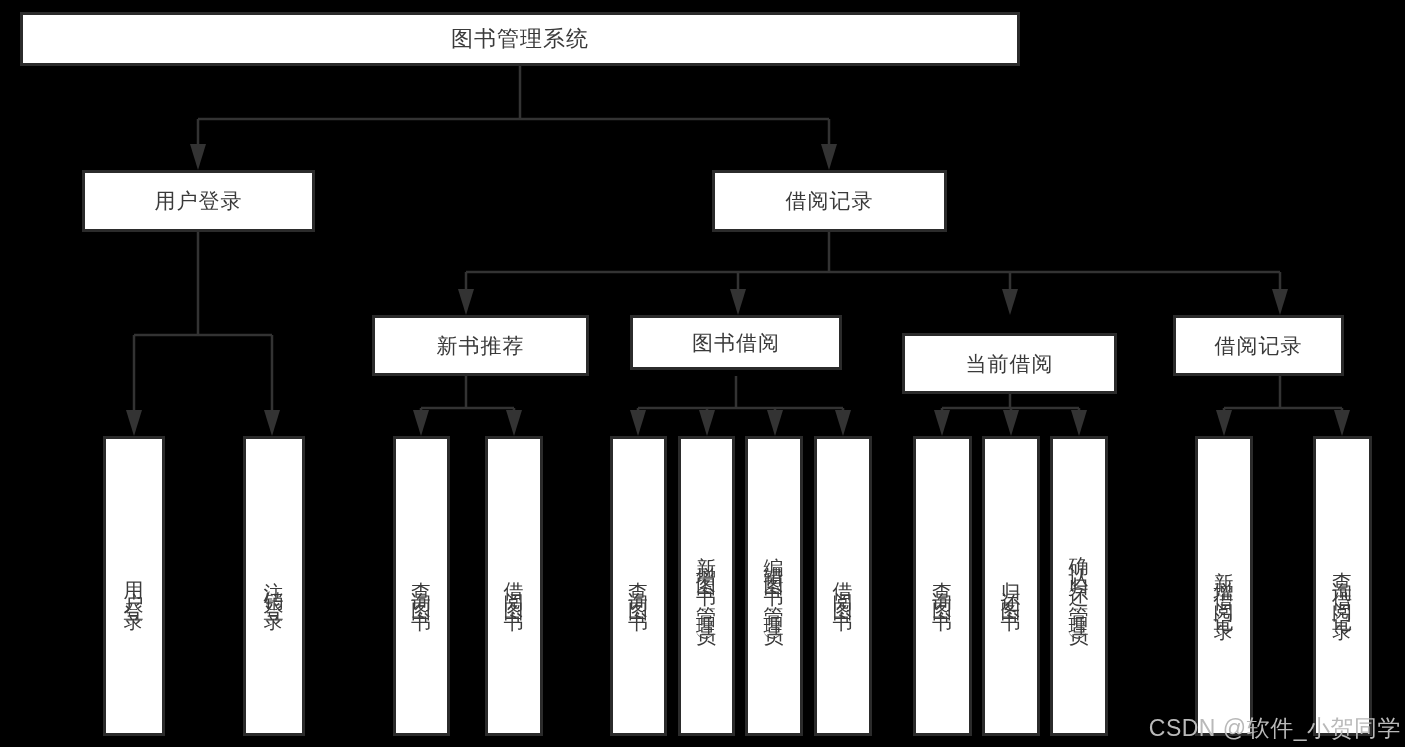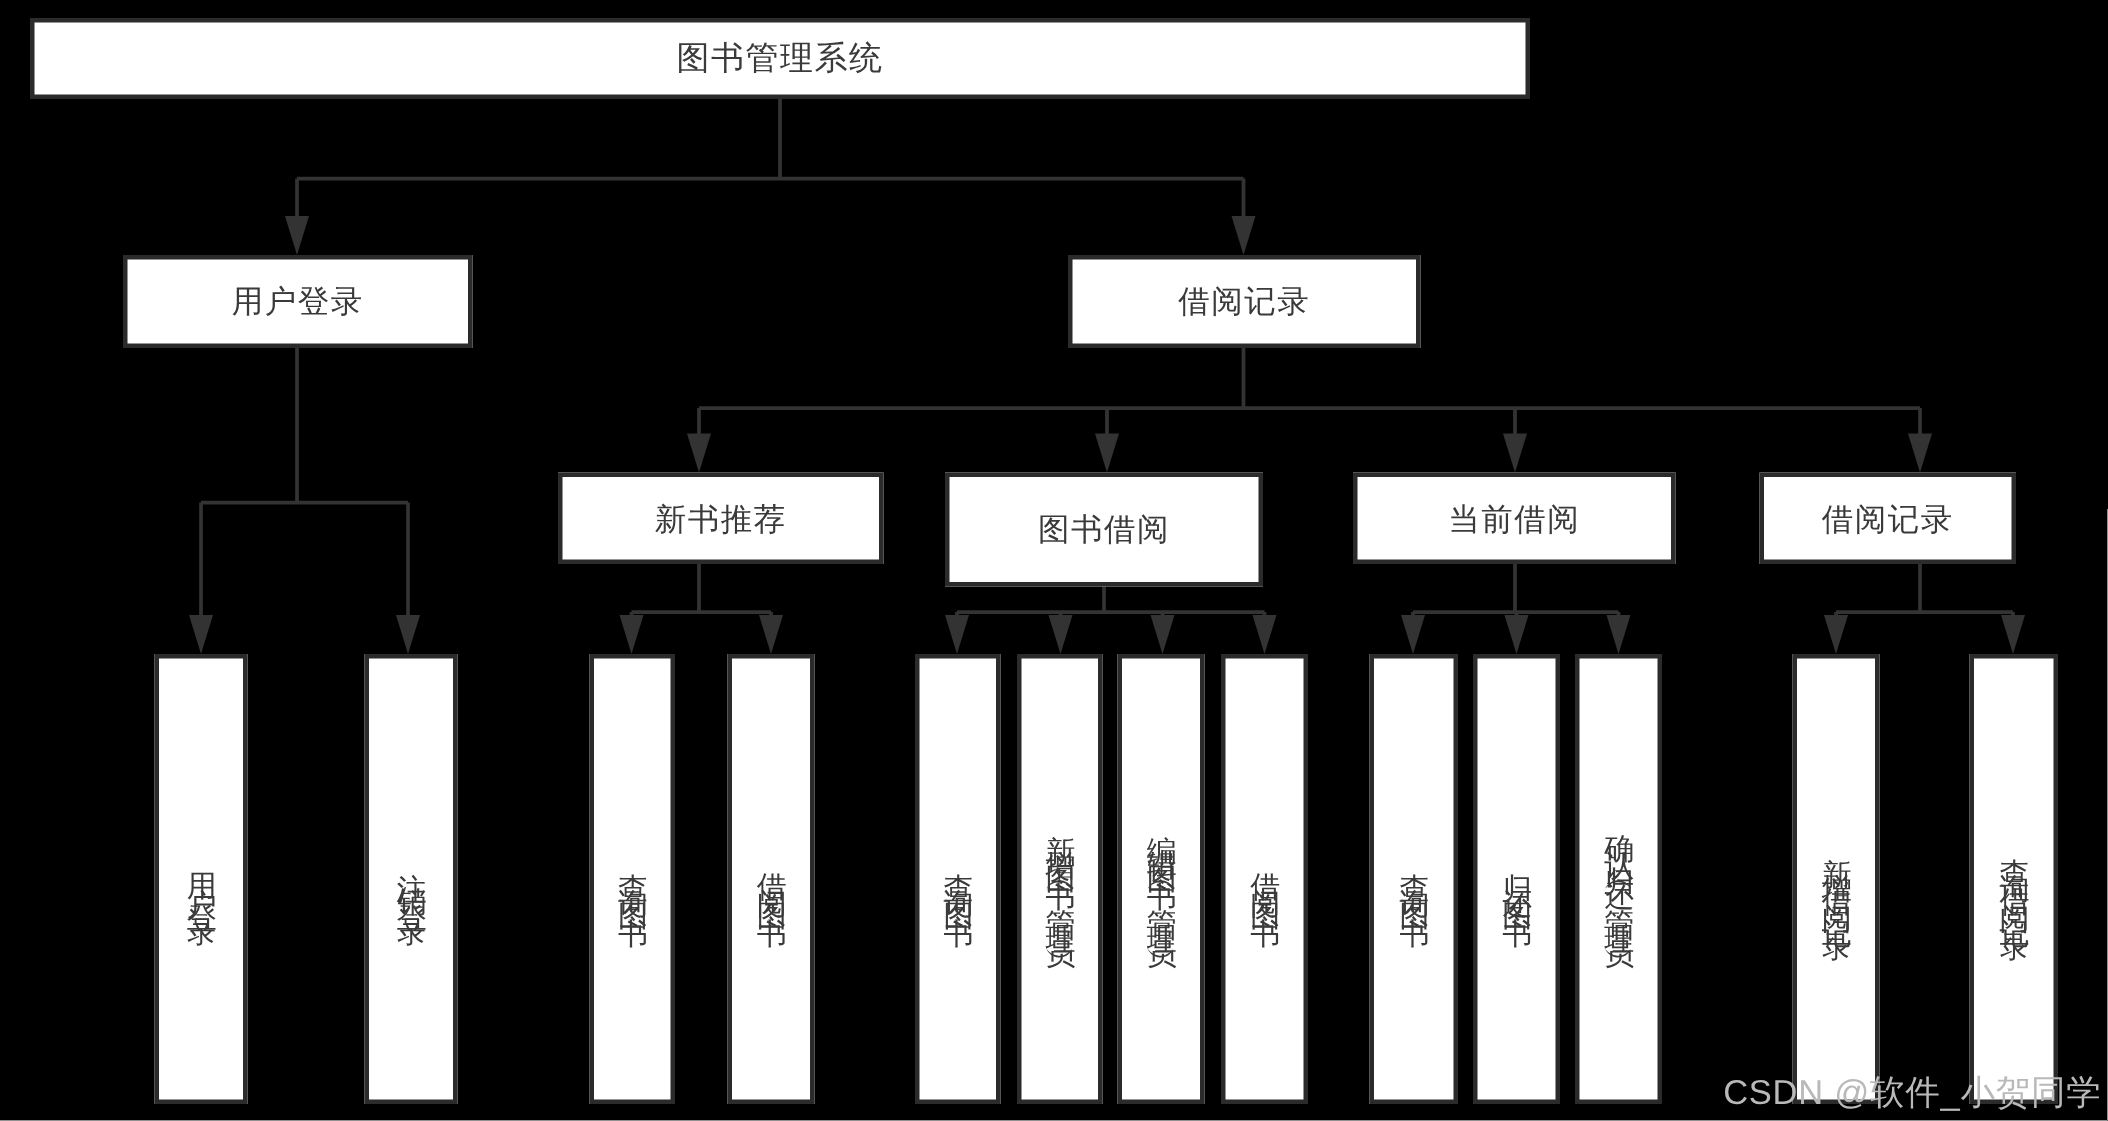--- a/index.html
+++ b/index.html
@@ -97,22 +97,22 @@
       <polygon points="1334,410 1350,410 1342,436"></polygon>
     </g>
   </svg>
 
   <div class="node root" style="left:20px; top:12px; width:1000px; height:54px;">图书管理系统</div>
 
   <div class="node lvl2" style="left:82px; top:170px; width:233px; height:62px;">用户登录</div>
   <div class="node lvl2" style="left:712px; top:170px; width:235px; height:62px;">借阅记录</div>
 
   <div class="node lvl3" style="left:372px; top:315px; width:217px; height:61px;">新书推荐</div>
-  <div class="node lvl3" style="left:630px; top:315px; width:212px; height:76px;">图书借阅</div>
-  <div class="node lvl3" style="left:902px; top:315px; width:215px; height:61px;text-align:center;">当前借阅</div>
+  <div class="node lvl3" style="left:630px; top:315px; width:212px; height:55px;">图书借阅</div>
+  <div class="node lvl3" style="left:902px; top:333px; width:215px; height:61px;text-align:center;">当前借阅</div>
   <div class="node lvl3" style="left:1173px; top:315px; width:171px; height:61px;">借阅记录</div>
 
   <div class="node leaf" style="left:103px; top:436px; width:62px; height:300px;">
     <span class="vtext">用户登录</span>
   </div>
   <div class="node leaf" style="left:243px; top:436px; width:62px; height:300px;">
     <span class="vtext">注销登录</span>
   </div>
 
   <div class="node leaf" style="left:393px; top:436px; width:57px; height:300px;">

